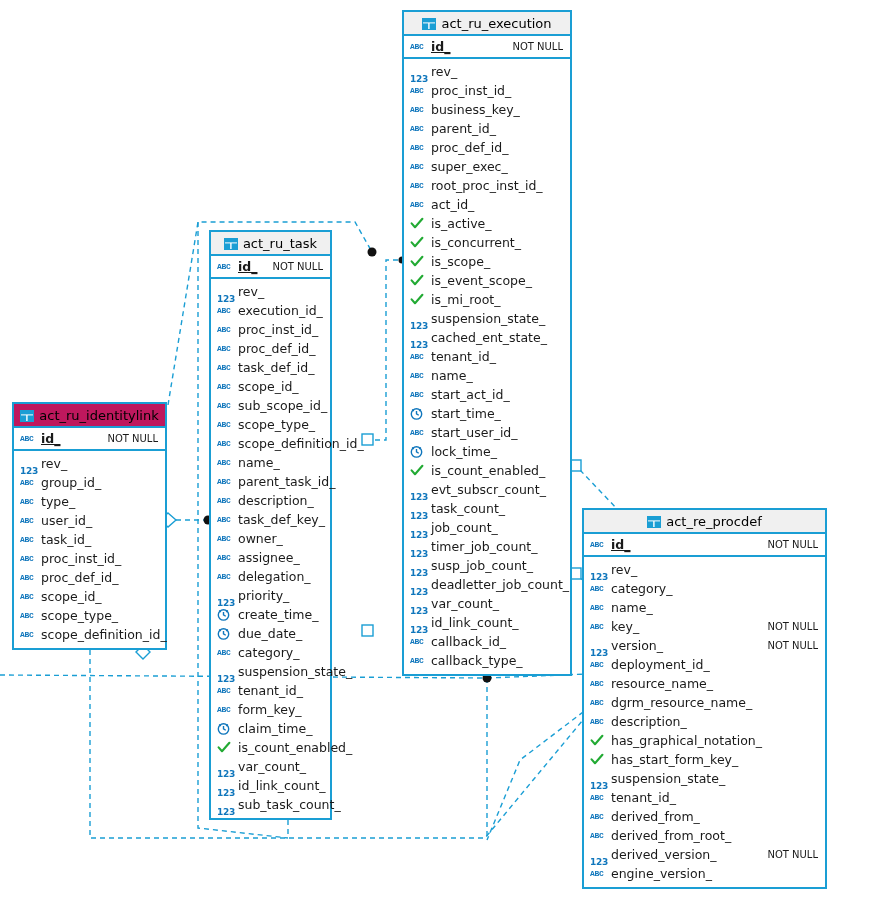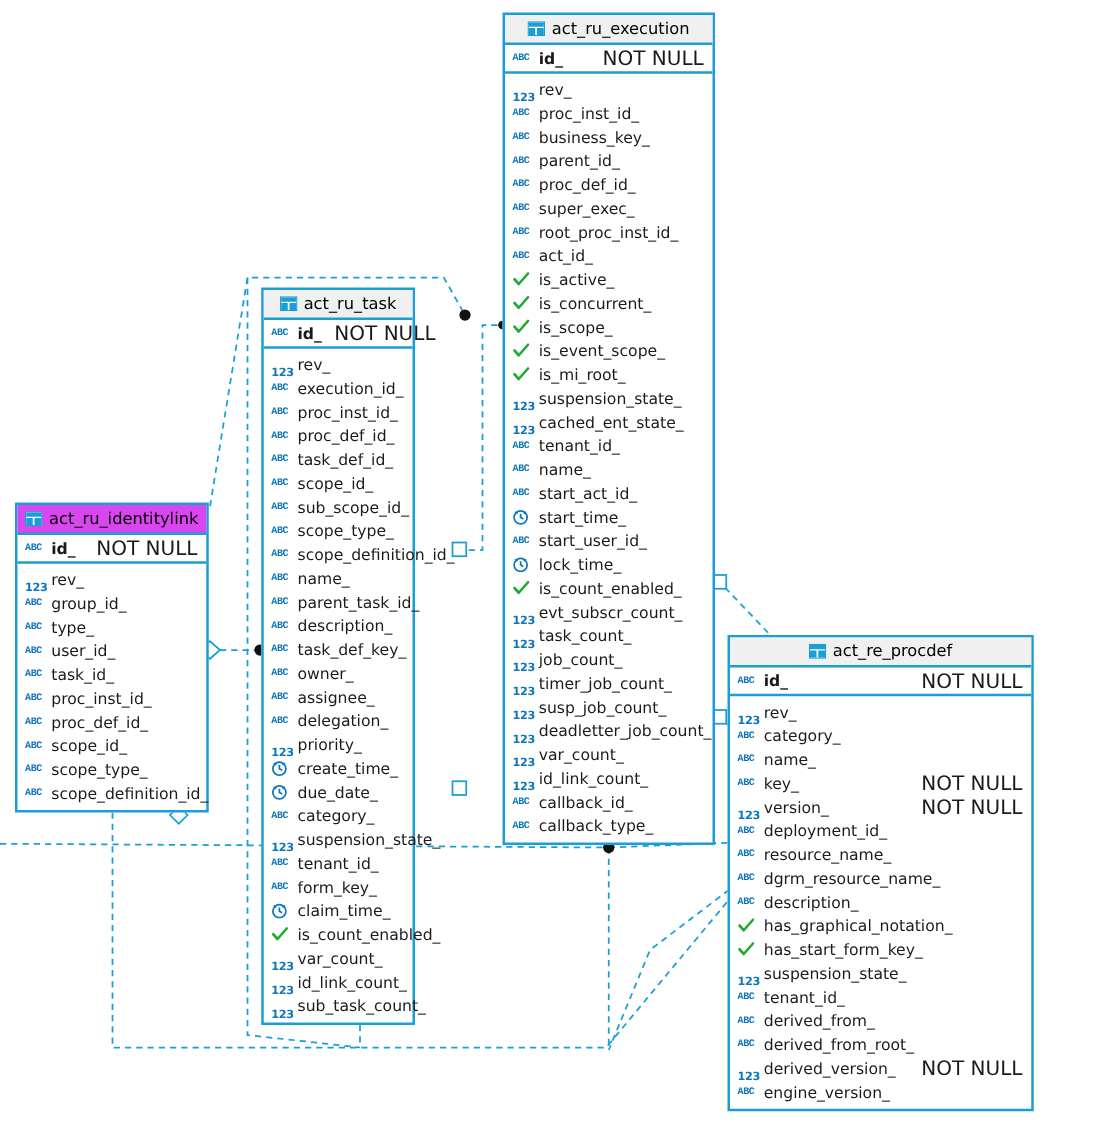--- a/index.html
+++ b/index.html
@@ -40,21 +40,21 @@
     text-align: center;
     font-size: 13px;
     color: #000000;
     background: #f0f0f0;
     border-bottom: 2px solid #1a9ed4;
     box-sizing: border-box;
     white-space: nowrap;
     overflow: hidden;
   }
   .entity-header.accent {
-    background: #d946ef;
+    background: #be185d;
   }
   .entity-header .tbl-icon {
     display: inline-block;
     vertical-align: -2px;
     margin-right: 5px;
   }
   .pk-row {
     display: flex;
     align-items: center;
     height: 23px;
@@ -97,27 +97,28 @@
     letter-spacing: -0.3px;
     margin-top: 15px;
   }
   .col-name {
     flex: 1 1 auto;
     white-space: nowrap;
     color: #1a1a1a;
   }
   .pk-row .col-name {
     font-weight: bold;
+    text-decoration: underline;
   }
   .col-flag {
     flex: 0 0 auto;
     margin-left: 10px;
     color: #1a1a1a;
     white-space: nowrap;
-    font-size: 16px;
+    font-size: 10px;
   }
 </style>
 </head>
 <body>
 
 <div id="canvas">
 
   <svg id="links" viewBox="0 0 878 901" width="878" height="901">
     <g stroke="#1a9ed4" stroke-width="1.4" fill="none" stroke-dasharray="5,4">
 

